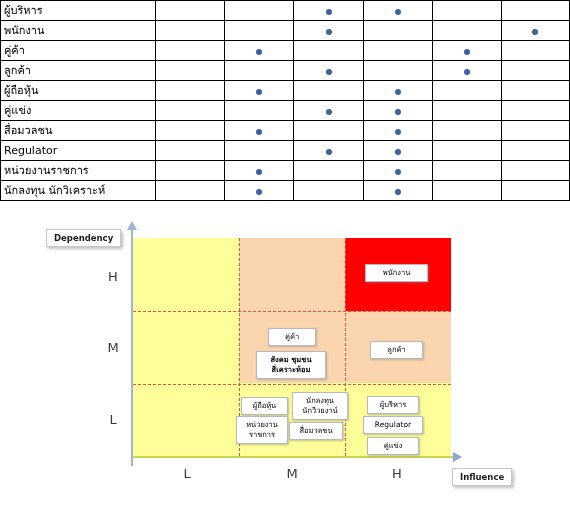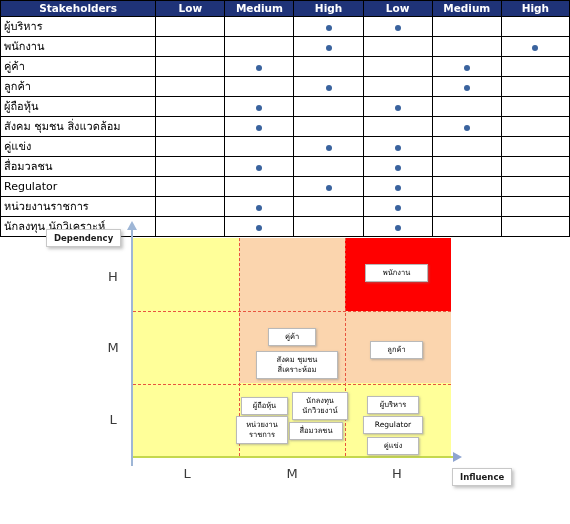--- a/index.html
+++ b/index.html
@@ -191,29 +191,20 @@
       <colgroup>
         <col style="width: 155px;">
         <col style="width: 69px;">
         <col style="width: 69px;">
         <col style="width: 69px;">
         <col style="width: 69px;">
         <col style="width: 69px;">
         <col style="width: 68px;">
       </colgroup>
     <thead>
-      <tr>
-        <th class="hdr-sub">Stakeholders</th>
-        <th class="hdr-sub">Low</th>
-        <th class="hdr-sub">Medium</th>
-        <th class="hdr-sub">High</th>
-        <th class="hdr-sub">Low</th>
-        <th class="hdr-sub">Medium</th>
-        <th class="hdr-sub">High</th>
-      </tr>
     </thead>
     <tbody id="table-body">
         <tr>
           <td class="stk-cell">ผู้บริหาร</td>
           <td class="mark-cell"></td>
           <td class="mark-cell"></td>
           <td class="mark-cell"><span class="dot"></span></td>
           <td class="mark-cell"><span class="dot"></span></td>
           <td class="mark-cell"></td>
           <td class="mark-cell"></td>
@@ -245,29 +236,20 @@
           <td class="mark-cell"><span class="dot"></span></td>
           <td class="mark-cell"></td>
         </tr>
         <tr>
           <td class="stk-cell">ผู้ถือหุ้น</td>
           <td class="mark-cell"></td>
           <td class="mark-cell"><span class="dot"></span></td>
           <td class="mark-cell"></td>
           <td class="mark-cell"><span class="dot"></span></td>
           <td class="mark-cell"></td>
-          <td class="mark-cell"></td>
-        </tr>
-        <tr>
-          <td class="stk-cell">สังคม ชุมชน สิ่งแวดล้อม</td>
-          <td class="mark-cell"></td>
-          <td class="mark-cell"><span class="dot"></span></td>
-          <td class="mark-cell"></td>
-          <td class="mark-cell"></td>
-          <td class="mark-cell"><span class="dot"></span></td>
           <td class="mark-cell"></td>
         </tr>
         <tr>
           <td class="stk-cell">คู่แข่ง</td>
           <td class="mark-cell"></td>
           <td class="mark-cell"></td>
           <td class="mark-cell"><span class="dot"></span></td>
           <td class="mark-cell"><span class="dot"></span></td>
           <td class="mark-cell"></td>
           <td class="mark-cell"></td>
@@ -344,21 +326,21 @@
   <div class="tick" style="left:103px;top:205px;">L</div>
 
   <div class="tick" style="left:177px;top:259px;">L</div>
   <div class="tick" style="left:282px;top:259px;">M</div>
   <div class="tick" style="left:387px;top:259px;">H</div>
 
   <div class="node-box" style="left:365px;top:57px;width:63px;">พนักงาน</div>
 
   <div class="node-box" style="left:268px;top:121px;width:48px;">คู่ค้า</div>
 
-  <div class="node-box two-line" style="left:256px;top:144px;width:82px;">
+  <div class="node-box two-line" style="left:256px;top:144px;width:70px;font-weight:bold;">
     <span>สังคม ชุมชน</span><br>
     <span>สิ่เคราะห้อม</span>
   </div>
 
   <div class="node-box" style="left:370px;top:134px;width:53px;">ลูกค้า</div>
 
   <div class="node-box" style="left:241px;top:190px;width:47px;">ผู้ถือหุ้น</div>
 
   <div class="node-box two-line" style="left:292px;top:185px;width:56px;">
     <span>นักลงทุน</span><br>

